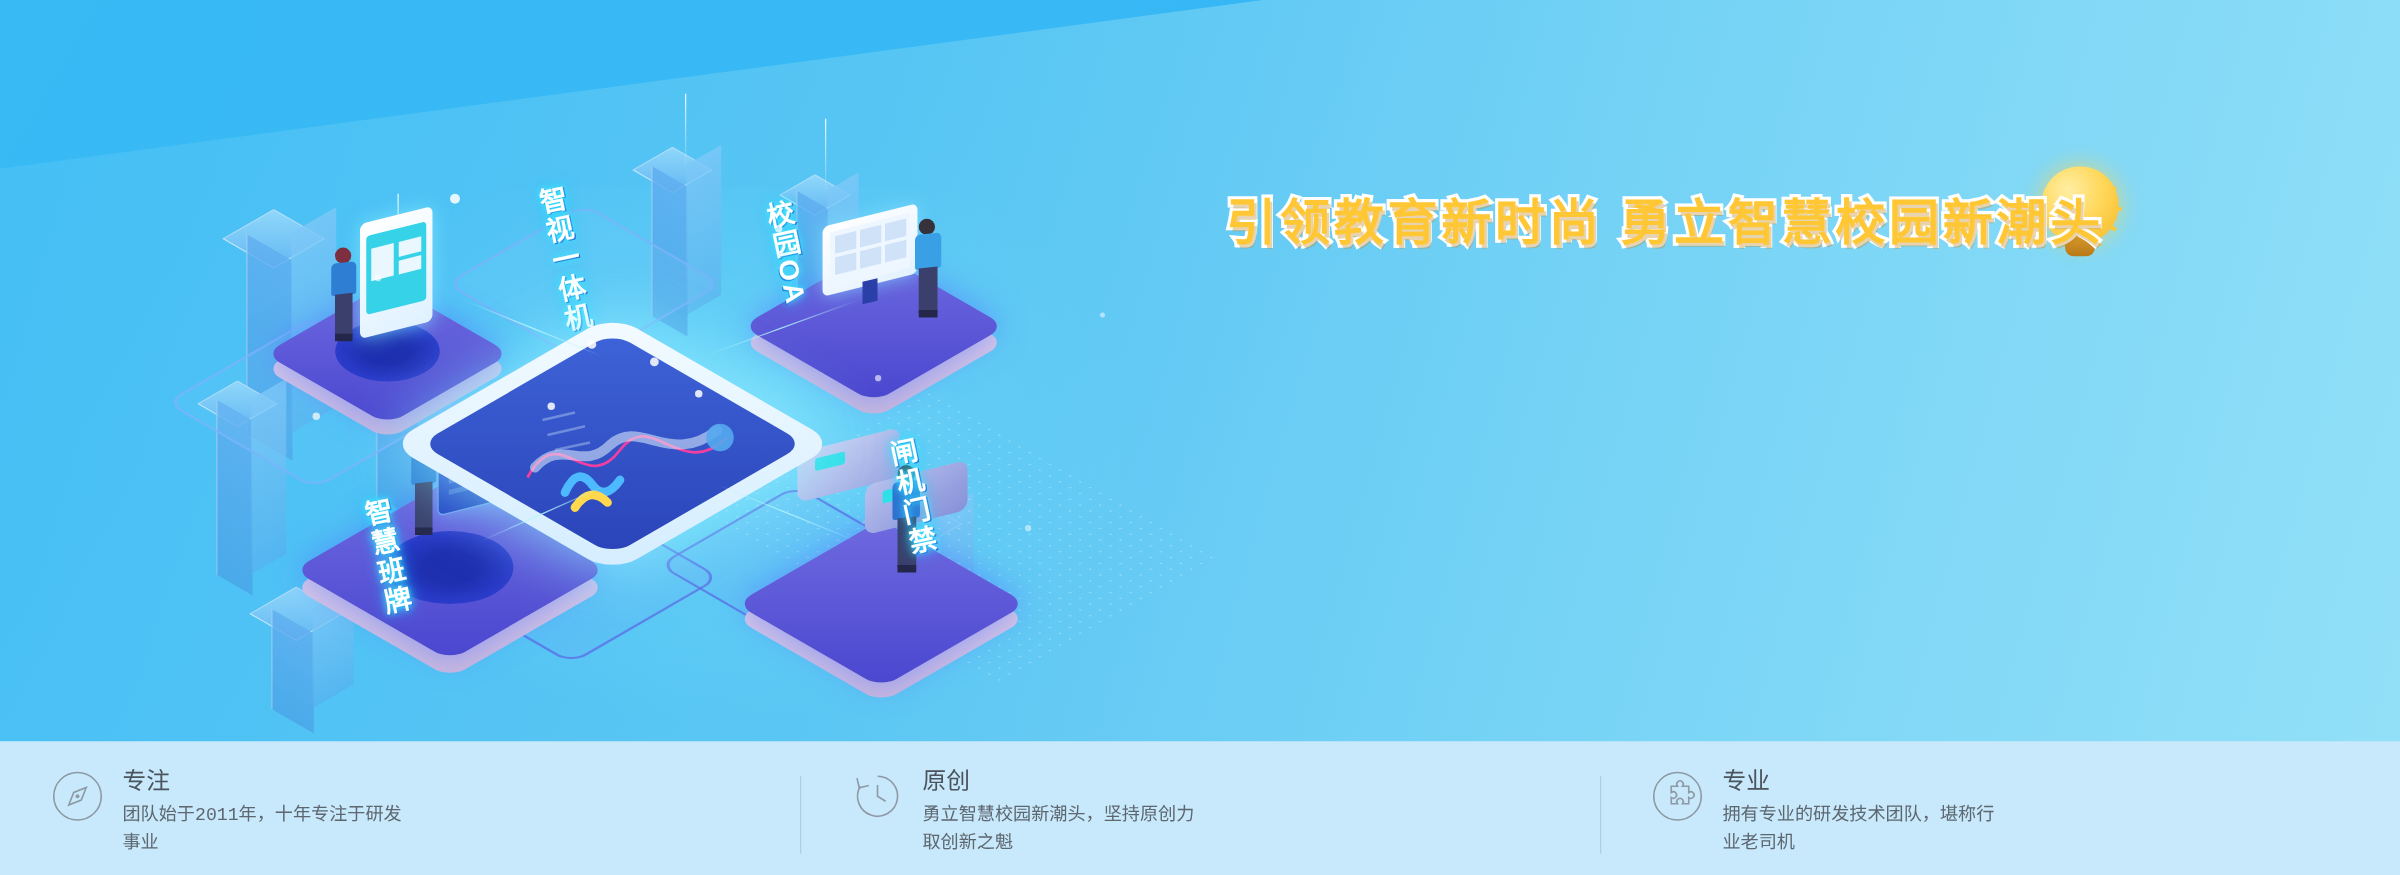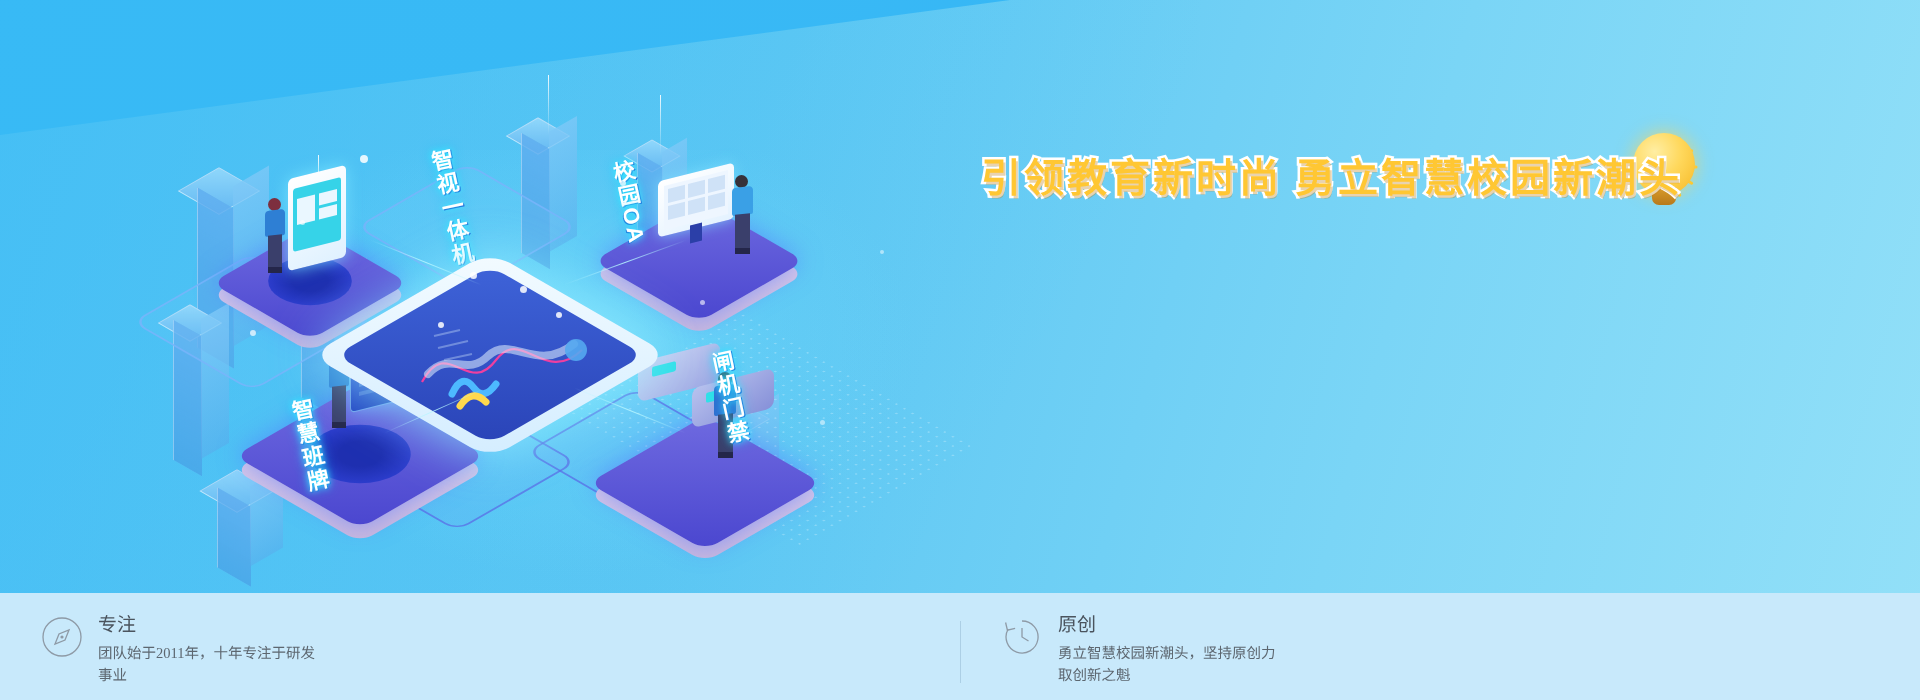--- a/index.html
+++ b/index.html
@@ -109,21 +109,21 @@
     font-size:118px;line-height:1.08;font-weight:900;
     color:#1c47c2;letter-spacing:4px;white-space:nowrap;
     -webkit-text-stroke:9px #ffffff;
     paint-order:stroke fill;
     text-shadow:5px 7px 0 rgba(30,90,180,.45);
     margin:0;
   }
 
   .subtitle{
     margin:16px 0 0 6px;
-    font-family:Liberation Serif, serif;
+    font-family:Liberation Sans, sans-serif;
     font-size:40px;font-weight:900;letter-spacing:3px;white-space:nowrap;
     color:#ffc733;
     -webkit-text-stroke:5px #ffffff;
     paint-order:stroke fill;
     text-shadow:2px 3px 0 rgba(190,130,30,.35);
   }
 
   .engline{
     margin:10px 0 0 8px;
     font-family:"Liberation Serif","DejaVu Serif",serif;
@@ -159,21 +159,21 @@
     background:rgba(120,160,190,.35);
   }
   .f-icon{flex:0 0 auto;width:44px;height:44px;margin-top:8px;color:#8e9aa6;}
   .f-icon svg{display:block;}
   .f-text{min-width:0;padding-top:2px;}
   .f-title{
     font-family:"DejaVu Sans","Liberation Sans",sans-serif;
     font-size:19px;color:#4b545e;margin:0 0 6px 0;font-weight:400;
   }
   .f-desc{
-    font-family:Liberation Serif, serif;
+    font-family:Liberation Mono, monospace;
     font-size:14.5px;line-height:1.55;color:#5d6770;margin:0;max-width:230px;
   }
 </style>
 </head>
 <body>
 
 <div id="banner">
 
   <div class="wedge"></div>
   <div class="wedge2"></div>
@@ -389,16 +389,28 @@
           <path d="M5.6 7.5 L7.4 15.2 L15.1 13.4"></path>
           <path d="M22 13 L22 22 L28.5 26"></path>
         </svg>
       </div>
       <div class="f-text">
         <p class="f-title">原创</p>
         <p class="f-desc">勇立智慧校园新潮头，坚持原创力取创新之魁</p>
       </div>
     </div>
 
+    <div class="feature">
+      <div class="f-icon">
+        <svg viewBox="0 0 44 44" width="44" height="44" fill="none" stroke="currentColor" stroke-width="1.3">
+          <circle cx="22" cy="22" r="19"></circle>
+          <path d="M17 14 h5 a2.6 2.6 0 1 1 4 0 h5 v5 a2.6 2.6 0 1 1 0 4 v5 h-5 a2.6 2.6 0 1 0 -4 0 h-5 v-5 a2.6 2.6 0 1 0 0 -4 z"></path>
+        </svg>
+      </div>
+      <div class="f-text">
+        <p class="f-title">专业</p>
+        <p class="f-desc">拥有专业的研发技术团队，堪称行业老司机</p>
+      </div>
+    </div>
 
 
   </div>
 </div>
 
 </body></html>

